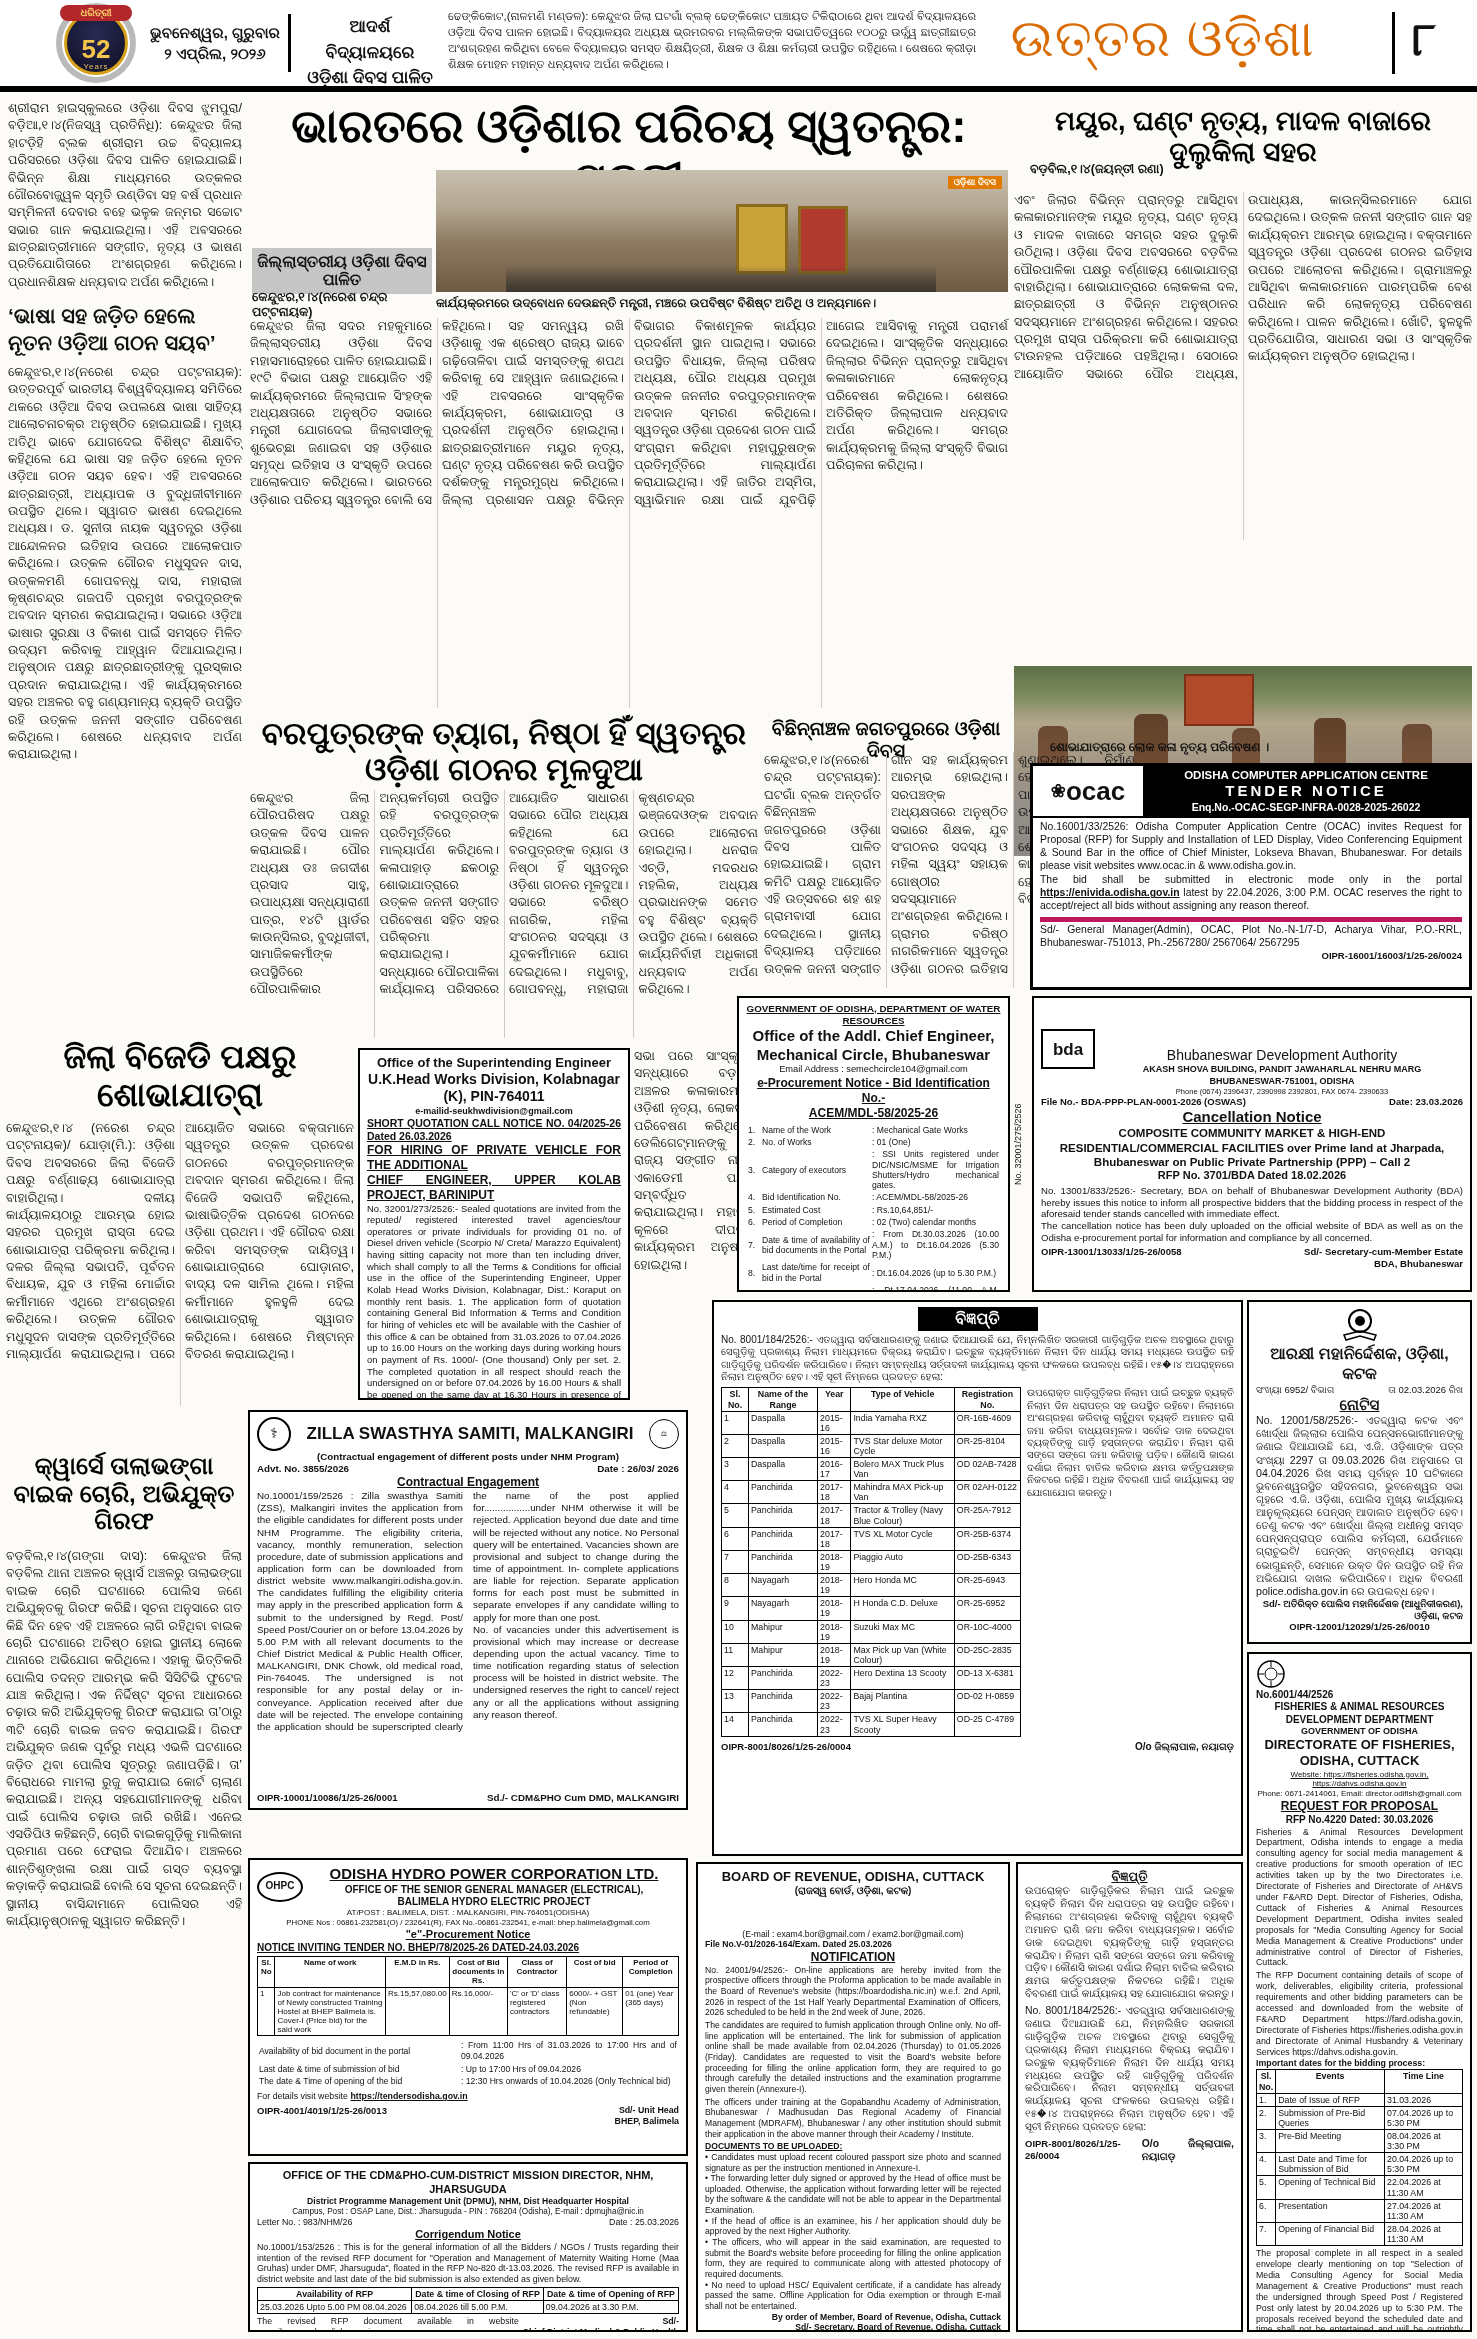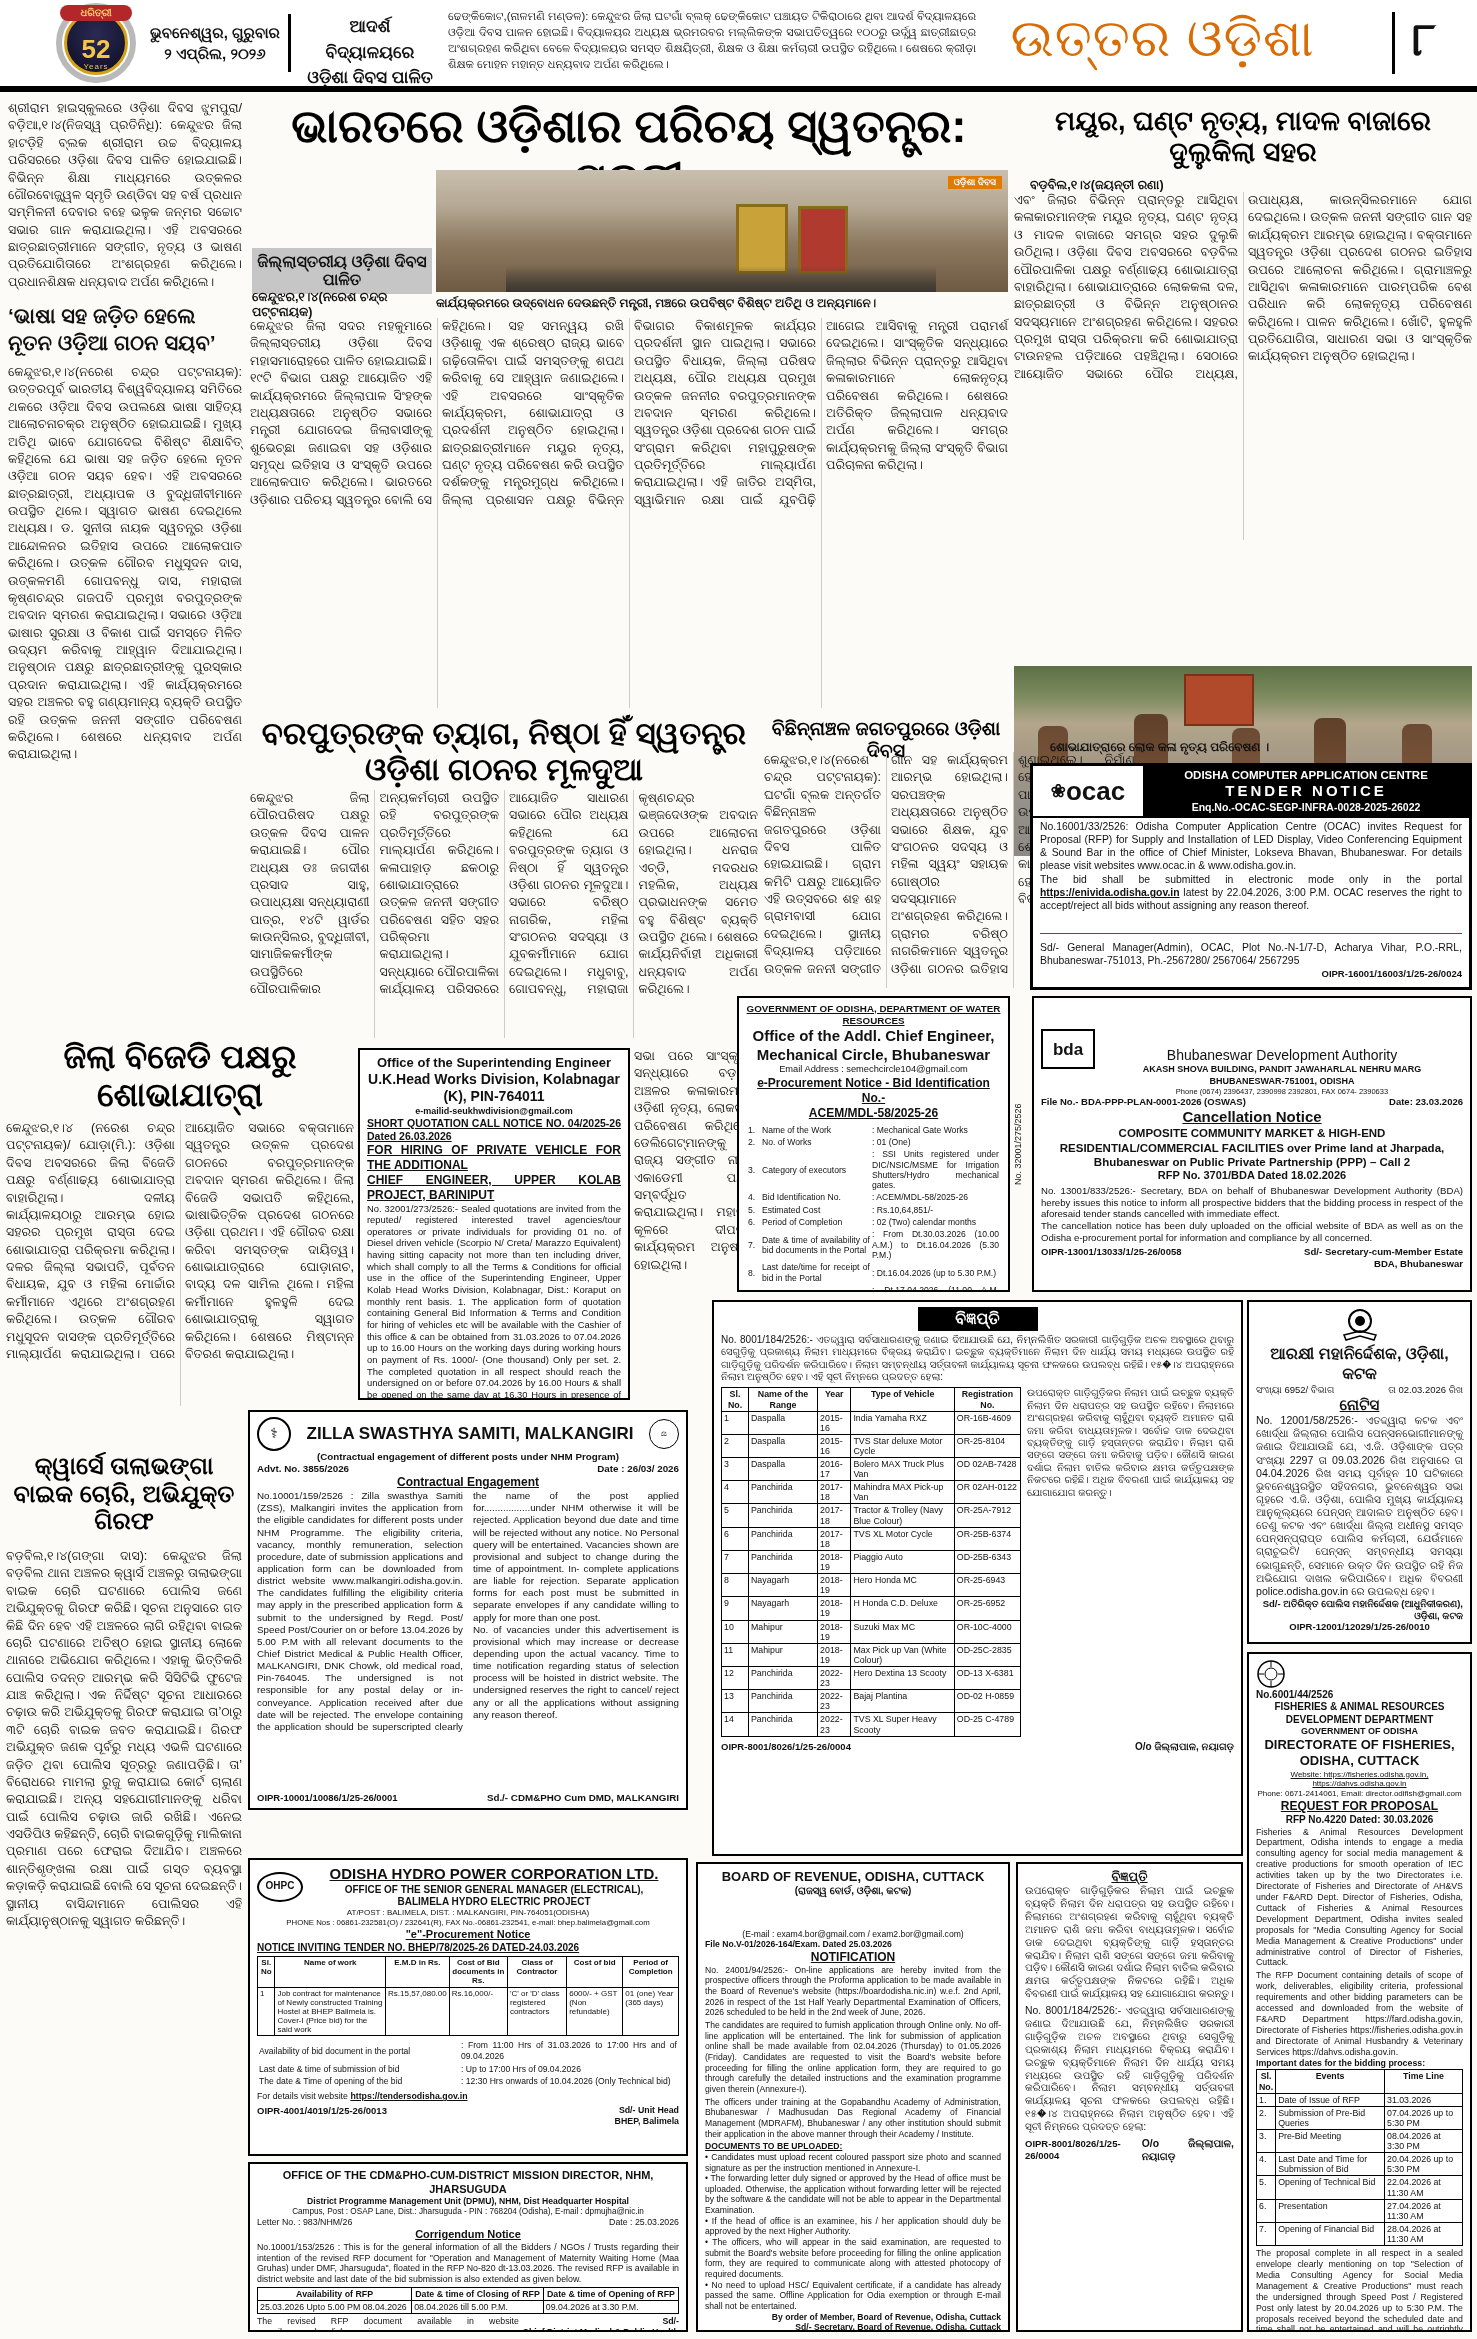--- a/index.html
+++ b/index.html
@@ -102,21 +102,21 @@
     <div style="position:absolute; left:70px; bottom:0; width:430px; height:26px; background:linear-gradient(180deg,transparent,#3a3630);"></div>
   </div>
   <div class="abs caption" style="left:436px; top:296px; width:572px;">କାର୍ଯ୍ୟକ୍ରମରେ ଉଦ୍‌ବୋଧନ ଦେଉଛନ୍ତି ମନ୍ତ୍ରୀ, ମଞ୍ଚରେ ଉପବିଷ୍ଟ ବିଶିଷ୍ଟ ଅତିଥି ଓ ଅନ୍ୟମାନେ।</div>
 
   <div class="abs kicker" style="left:252px; top:248px; width:180px;">ଜିଲ୍ଲାସ୍ତରୀୟ ଓଡ଼ିଶା ଦିବସ ପାଳିତ</div>
   <div class="abs byline" style="left:252px; top:290px; width:180px;">କେନ୍ଦୁଝର,୧।୪(ନରେଶ ଚନ୍ଦ୍ର ପଟ୍ଟନାୟକ)</div>
 
   <div class="abs odia-body cols4" style="left:250px; top:318px; width:758px; height:390px;">କେନ୍ଦୁଝର ଜିଲା ସଦର ମହକୁମାରେ ଜିଲ୍ଲାସ୍ତରୀୟ ଓଡ଼ିଶା ଦିବସ ମହାସମାରୋହରେ ପାଳିତ ହୋଇଯାଇଛି। ୧୯ଟି ବିଭାଗ ପକ୍ଷରୁ ଆୟୋଜିତ ଏହି କାର୍ଯ୍ୟକ୍ରମରେ ଜିଲ୍ଲାପାଳ ସିଂହଙ୍କ ଅଧ୍ୟକ୍ଷତାରେ ଅନୁଷ୍ଠିତ ସଭାରେ ମନ୍ତ୍ରୀ ଯୋଗଦେଇ ଜିଲାବାସୀଙ୍କୁ ଶୁଭେଚ୍ଛା ଜଣାଇବା ସହ ଓଡ଼ିଶାର ସମୃଦ୍ଧ ଇତିହାସ ଓ ସଂସ୍କୃତି ଉପରେ ଆଲୋକପାତ କରିଥିଲେ। ଭାରତରେ ଓଡ଼ିଶାର ପରିଚୟ ସ୍ୱତନ୍ତ୍ର ବୋଲି ସେ କହିଥିଲେ। ସହ ସମନ୍ୱୟ ରଖି ଓଡ଼ିଶାକୁ ଏକ ଶ୍ରେଷ୍ଠ ରାଜ୍ୟ ଭାବେ ଗଢ଼ିତୋଳିବା ପାଇଁ ସମସ୍ତଙ୍କୁ ଶପଥ କରିବାକୁ ସେ ଆହ୍ୱାନ ଜଣାଇଥିଲେ। ଏହି ଅବସରରେ ସାଂସ୍କୃତିକ କାର୍ଯ୍ୟକ୍ରମ, ଶୋଭାଯାତ୍ରା ଓ ପ୍ରଦର୍ଶନୀ ଅନୁଷ୍ଠିତ ହୋଇଥିଲା। ଛାତ୍ରଛାତ୍ରୀମାନେ ମୟୂର ନୃତ୍ୟ, ଘଣ୍ଟ ନୃତ୍ୟ ପରିବେଷଣ କରି ଉପସ୍ଥିତ ଦର୍ଶକଙ୍କୁ ମନ୍ତ୍ରମୁଗ୍ଧ କରିଥିଲେ। ଜିଲ୍ଲା ପ୍ରଶାସନ ପକ୍ଷରୁ ବିଭିନ୍ନ ବିଭାଗର ବିକାଶମୂଳକ କାର୍ଯ୍ୟର ପ୍ରଦର୍ଶନୀ ସ୍ଥାନ ପାଇଥିଲା। ସଭାରେ ଉପସ୍ଥିତ ବିଧାୟକ, ଜିଲ୍ଲା ପରିଷଦ ଅଧ୍ୟକ୍ଷ, ପୌର ଅଧ୍ୟକ୍ଷ ପ୍ରମୁଖ ଉତ୍କଳ ଜନନୀର ବରପୁତ୍ରମାନଙ୍କ ଅବଦାନ ସ୍ମରଣ କରିଥିଲେ। ସ୍ୱତନ୍ତ୍ର ଓଡ଼ିଶା ପ୍ରଦେଶ ଗଠନ ପାଇଁ ସଂଗ୍ରାମ କରିଥିବା ମହାପୁରୁଷଙ୍କ ପ୍ରତିମୂର୍ତ୍ତିରେ ମାଲ୍ୟାର୍ପଣ କରାଯାଇଥିଲା। ଏହି ଜାତିର ଅସ୍ମିତା, ସ୍ୱାଭିମାନ ରକ୍ଷା ପାଇଁ ଯୁବପିଢ଼ି ଆଗେଇ ଆସିବାକୁ ମନ୍ତ୍ରୀ ପରାମର୍ଶ ଦେଇଥିଲେ। ସାଂସ୍କୃତିକ ସନ୍ଧ୍ୟାରେ ଜିଲ୍ଲାର ବିଭିନ୍ନ ପ୍ରାନ୍ତରୁ ଆସିଥିବା କଳାକାରମାନେ ଲୋକନୃତ୍ୟ ପରିବେଷଣ କରିଥିଲେ। ଶେଷରେ ଅତିରିକ୍ତ ଜିଲ୍ଲାପାଳ ଧନ୍ୟବାଦ ଅର୍ପଣ କରିଥିଲେ। ସମଗ୍ର କାର୍ଯ୍ୟକ୍ରମକୁ ଜିଲ୍ଲା ସଂସ୍କୃତି ବିଭାଗ ପରିଚାଳନା କରିଥିଲା।</div>
 
   <div class="abs headline" style="left:1014px; top:106px; width:458px; font-size:27px; text-align:center;">ମୟୂର, ଘଣ୍ଟ ନୃତ୍ୟ, ମାଦଳ ବାଜାରେ ଦୁଲୁକିଲା ସହର</div>
-  <div class="abs byline" style="left:1030px; top:178px; width:220px;">ବଡ଼ବିଲ,୧।୪(ଜୟନ୍ତୀ ରଣା)</div>
+  <div class="abs byline" style="left:1030px; top:162px; width:220px;">ବଡ଼ବିଲ,୧।୪(ଜୟନ୍ତୀ ରଣା)</div>
   <div class="abs odia-body cols2" style="left:1014px; top:192px; width:458px; height:348px;">ଏବଂ ଜିଲାର ବିଭିନ୍ନ ପ୍ରାନ୍ତରୁ ଆସିଥିବା କଳାକାରମାନଙ୍କ ମୟୂର ନୃତ୍ୟ, ଘଣ୍ଟ ନୃତ୍ୟ ଓ ମାଦଳ ବାଜାରେ ସମଗ୍ର ସହର ଦୁଲୁକି ଉଠିଥିଲା। ଓଡ଼ିଶା ଦିବସ ଅବସରରେ ବଡ଼ବିଲ ପୌରପାଳିକା ପକ୍ଷରୁ ବର୍ଣ୍ଣାଢ୍ୟ ଶୋଭାଯାତ୍ରା ବାହାରିଥିଲା। ଶୋଭାଯାତ୍ରାରେ ଲୋକକଳା ଦଳ, ଛାତ୍ରଛାତ୍ରୀ ଓ ବିଭିନ୍ନ ଅନୁଷ୍ଠାନର ସଦସ୍ୟମାନେ ଅଂଶଗ୍ରହଣ କରିଥିଲେ। ସହରର ପ୍ରମୁଖ ରାସ୍ତା ପରିକ୍ରମା କରି ଶୋଭାଯାତ୍ରା ଟାଉନହଲ ପଡ଼ିଆରେ ପହଞ୍ଚିଥିଲା। ସେଠାରେ ଆୟୋଜିତ ସଭାରେ ପୌର ଅଧ୍ୟକ୍ଷ, ଉପାଧ୍ୟକ୍ଷ, କାଉନ୍ସିଲରମାନେ ଯୋଗ ଦେଇଥିଲେ। ଉତ୍କଳ ଜନନୀ ସଙ୍ଗୀତ ଗାନ ସହ କାର୍ଯ୍ୟକ୍ରମ ଆରମ୍ଭ ହୋଇଥିଲା। ବକ୍ତାମାନେ ସ୍ୱତନ୍ତ୍ର ଓଡ଼ିଶା ପ୍ରଦେଶ ଗଠନର ଇତିହାସ ଉପରେ ଆଲୋଚନା କରିଥିଲେ। ଗ୍ରାମାଞ୍ଚଳରୁ ଆସିଥିବା କଳାକାରମାନେ ପାରମ୍ପରିକ ବେଶ ପରିଧାନ କରି ଲୋକନୃତ୍ୟ ପରିବେଷଣ କରିଥିଲେ। ପାଳନ କରିଥିଲେ। ଖୋଁଟି, ହୁଳହୁଳି ପ୍ରତିଯୋଗିତା, ସାଧାରଣ ସଭା ଓ ସାଂସ୍କୃତିକ କାର୍ଯ୍ୟକ୍ରମ ଅନୁଷ୍ଠିତ ହୋଇଥିଲା।</div>
 
   <div class="abs photo" style="left:1014px; top:544px; width:458px; height:190px;
        background:linear-gradient(180deg,#5c7046 0%,#7d8b5e 16%,#b3a68c 30%,#a39684 52%,#96918a 72%,#8d8984 100%);">
     <div style="position:absolute; left:24px; top:60px; width:30px; height:84px; background:linear-gradient(180deg,#6b4a33 0%,#7a543a 55%,#2f8f8a 55%,#bfe3dd 70%,#2f8f8a 85%,#6b4a33 100%); border-radius:8px;"></div>
     <div style="position:absolute; left:120px; top:48px; width:34px; height:104px; background:linear-gradient(180deg,#5f4029 0%,#6f4c32 52%,#2f8f8a 52%,#cfeae4 68%,#2f8f8a 86%,#5f4029 100%); border-radius:8px;"></div>
     <div style="position:absolute; left:218px; top:62px; width:28px; height:86px; background:linear-gradient(180deg,#6b4a33 0%,#7a543a 55%,#37958e 55%,#c5e6df 72%,#37958e 88%,#6b4a33 100%); border-radius:8px;"></div>
     <div style="position:absolute; left:300px; top:52px; width:32px; height:100px; background:linear-gradient(180deg,#5f4029 0%,#6f4c32 50%,#efefe8 50%,#2f8f8a 70%,#efefe8 88%,#5f4029 100%); border-radius:8px;"></div>
     <div style="position:absolute; left:388px; top:58px; width:30px; height:92px; background:linear-gradient(180deg,#6b4a33 0%,#7a543a 52%,#2f8f8a 52%,#cfeae4 70%,#2f8f8a 86%,#6b4a33 100%); border-radius:8px;"></div>
     <div style="position:absolute; left:170px; top:8px; width:70px; height:52px; background:#b04a2a; border:2px solid #7d3018;"></div>
@@ -145,21 +145,21 @@
       <div class="bar-dark" style="flex:1; text-align:center;">
         <div style="font-weight:bold; font-size:11.5px;">ODISHA COMPUTER APPLICATION CENTRE</div>
         <div style="font-weight:bold; font-size:15px; letter-spacing:3px;">TENDER NOTICE</div>
         <div style="font-weight:bold; font-size:10.5px;">Enq.No.-OCAC-SEGP-INFRA-0028-2025-26022</div>
       </div>
     </div>
     <div>No.16001/33/2526: Odisha Computer Application Centre (OCAC) invites Request for Proposal (RFP) for Supply and Installation of LED Display, Video Conferencing Equipment &amp; Sound Bar in the office of Chief Minister, Lokseva Bhavan, Bhubaneswar. For details please visit websites www.ocac.in &amp; www.odisha.gov.in.</div>
     <div style="margin-top:2px;">
       <span>The bid shall be submitted in electronic mode only in the portal </span><a class="lnk" href="#">https://enivida.odisha.gov.in</a><span> latest by 22.04.2026, 3:00 P.M. OCAC reserves the right to accept/reject all bids without assigning any reason thereof.</span>
     </div>
-    <div style="border-top:1px solid #be185d; margin-top:20px; padding-top:8px;">Sd/- General Manager(Admin), OCAC, Plot No.-N-1/7-D, Acharya Vihar, P.O.-RRL, Bhubaneswar-751013, Ph.-2567280/ 2567064/ 2567295</div>
+    <div style="border-top:5px solid #be185d; margin-top:4px; padding-top:2px;">Sd/- General Manager(Admin), OCAC, Plot No.-N-1/7-D, Acharya Vihar, P.O.-RRL, Bhubaneswar-751013, Ph.-2567280/ 2567064/ 2567295</div>
     <div class="oipr" style="text-align:right;">OIPR-16001/16003/1/25-26/0024</div>
   </div>
 
   <div class="abs notice" style="left:737px; top:996px; width:273px; height:296px; font-size:9.2px;">
     <div class="nt-center" style="font-weight:bold; font-size:9.8px; text-decoration:underline;">GOVERNMENT OF ODISHA, DEPARTMENT OF WATER RESOURCES</div>
     <div class="nt-center nt-big">Office of the Addl. Chief Engineer,</div>
     <div class="nt-center nt-big">Mechanical Circle, Bhubaneswar</div>
     <div class="nt-center nt-sm">Email Address : semechcircle104@gmail.com</div>
     <div class="nt-center nt-mid nt-u">e-Procurement Notice - Bid Identification No.-</div>
     <div class="nt-center nt-mid nt-u">ACEM/MDL-58/2025-26</div>

